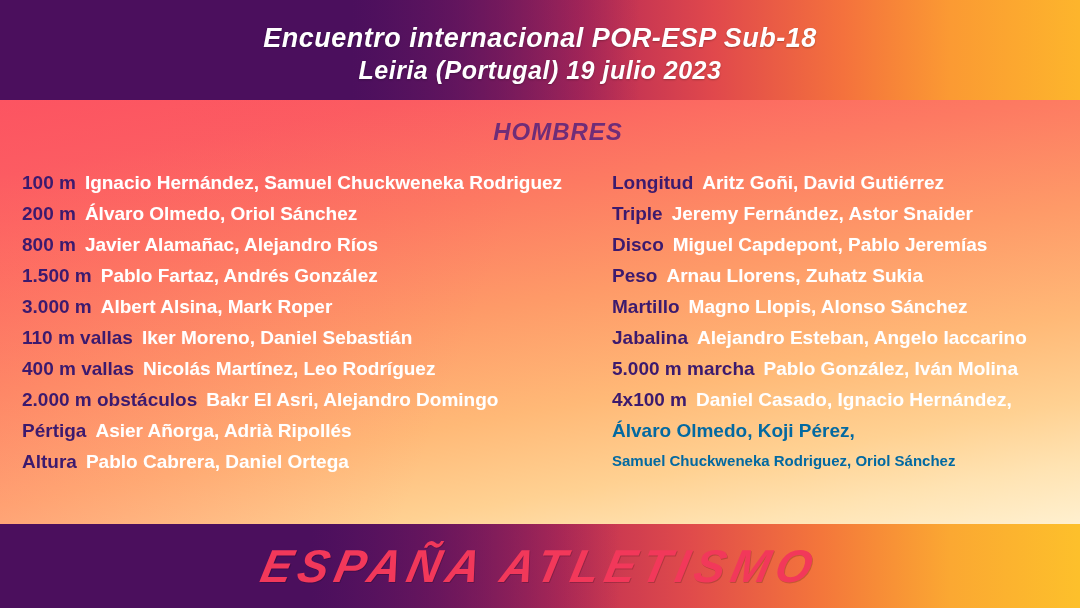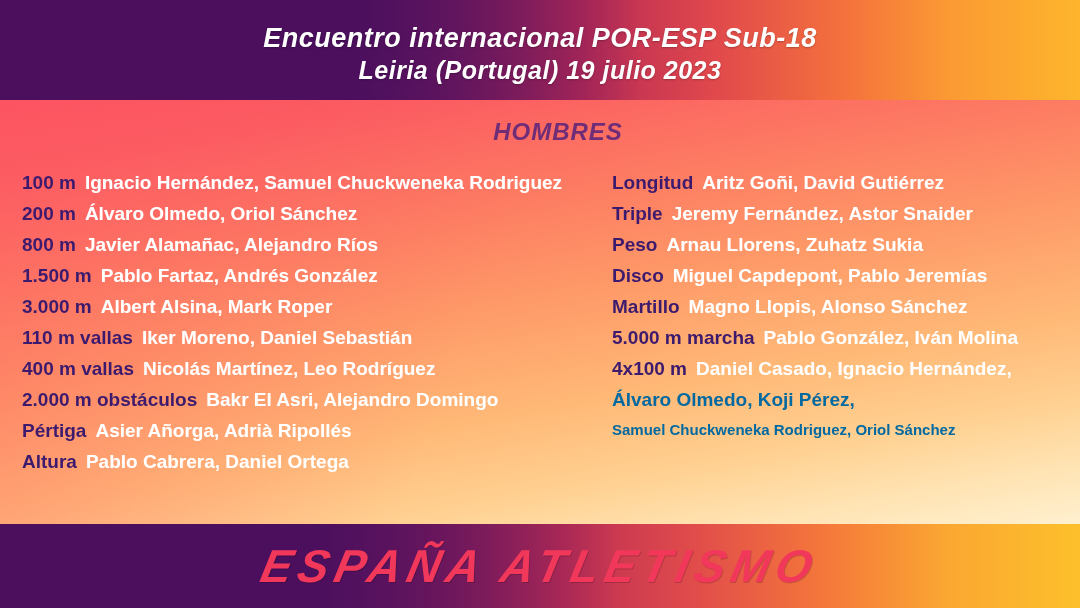--- a/index.html
+++ b/index.html
@@ -239,27 +239,30 @@
 
     <div class="col col-right">
 
       <div class="ev">
         <span class="ev-name">Longitud</span><span class="ev-athletes">Aritz Goñi, David Gutiérrez</span>
       </div>
       <div class="ev">
         <span class="ev-name">Triple</span><span class="ev-athletes">Jeremy Fernández, Astor Snaider</span>
       </div>
       <div class="ev">
+        <span class="ev-name">Disco</span><span class="ev-athletes">Miguel Capdepont, Pablo Jeremías</span>
+      </div>
+      <div class="ev">
         <span class="ev-name">Peso</span><span class="ev-athletes">Arnau Llorens, Zuhatz Sukia</span>
       </div>
       <div class="ev">
-        <span class="ev-name">Disco</span><span class="ev-athletes">Miguel Capdepont, Pablo Jeremías</span>
-      </div>
-      <div class="ev">
         <span class="ev-name">Martillo</span><span class="ev-athletes">Magno Llopis, Alonso Sánchez</span>
+      </div>
+      <div class="ev">
+        <span class="ev-name">Jabalina</span><span class="ev-athletes">Alejandro Esteban, Angelo Iaccarino</span>
       </div>
       <div class="ev">
         <span class="ev-name">5.000 m marcha</span><span class="ev-athletes">Pablo González, Iván Molina</span>
       </div>
       <div class="ev">
         <span class="ev-name">4x100 m</span><span class="ev-athletes">Daniel Casado, Ignacio Hernández,</span>
         <span class="cont">Álvaro Olmedo, Koji Pérez,</span>
         <span class="cont tiny">Samuel Chuckweneka Rodriguez, Oriol Sánchez</span>
       </div>
 

